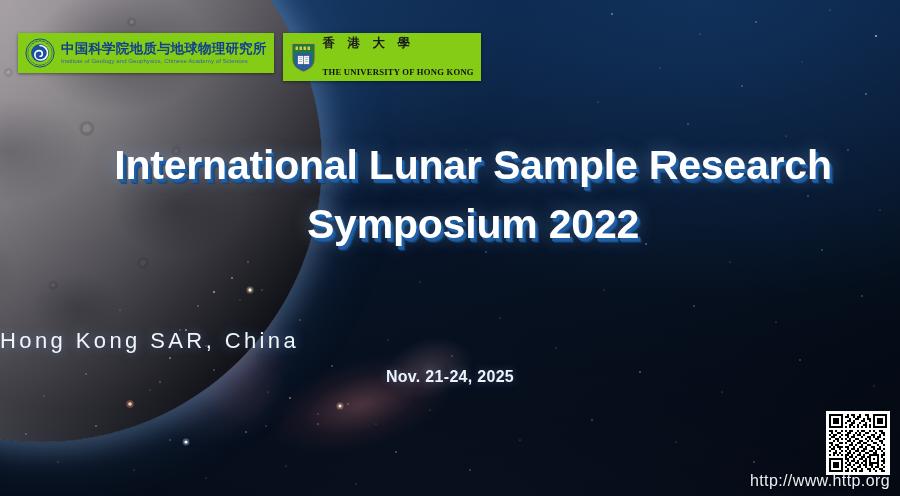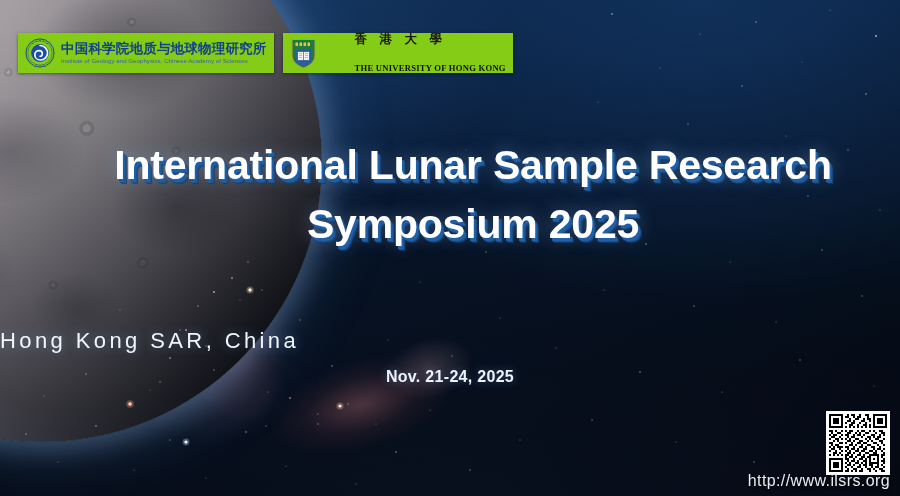--- a/index.html
+++ b/index.html
@@ -109,21 +109,21 @@
     display:flex;align-items:stretch;gap:9px;
     z-index:6;
   }
   .logo-box{
     background:#84cc16;
     display:flex;align-items:center;
     padding:3px 7px;
     box-shadow:0 1px 3px rgba(0,0,0,.45);
   }
   .logo-box.igg{height:40px;box-sizing:border-box;}
-  .logo-box.hku{height:40px;box-sizing:border-box;gap:32px;}
+  .logo-box.hku{height:48px;box-sizing:border-box;}
   .logo-mark{flex:0 0 auto;display:flex;align-items:center;justify-content:center;}
   .logo-text{display:flex;flex-direction:column;justify-content:center;margin-left:6px;}
   .igg-cn{
     font-size:13.5px;font-weight:bold;color:#12408f;
     letter-spacing:.2px;line-height:1.12;white-space:nowrap;
   }
   .igg-en{
     font-size:6.1px;color:#3a62a8;letter-spacing:.05px;
     white-space:nowrap;line-height:1.2;margin-top:1px;
   }
@@ -359,21 +359,21 @@
       <span class="logo-text">
         <span class="hku-cn">香 港 大 學</span>
         <span class="hku-en">THE UNIVERSITY OF HONG KONG</span>
       </span>
     </div>
 
   </div>
 
   <div class="title-block">
     <div class="title-line">International Lunar Sample Research</div>
-    <div class="title-line">Symposium 2025</div>
+    <div class="title-line">Symposium 2022</div>
   </div>
 
   <div class="location">Hong Kong SAR, China</div>
   <div class="date">Nov. 21-24, 2025</div>
 
   <div class="qr">
     <svg viewBox="0 0 29 29" shape-rendering="crispEdges" xmlns="http://www.w3.org/2000/svg">
       <rect width="29" height="29" fill="#ffffff"></rect>
       <g fill="#000000">
 
@@ -598,15 +598,15 @@
           <rect x="11" y="28" width="1" height="1"></rect>
         <rect x="13" y="28" width="1" height="1"></rect>
           <rect x="15" y="28" width="2" height="1"></rect>
         <rect x="20" y="28" width="1" height="1"></rect>
           <rect x="23" y="28" width="1" height="1"></rect>
         <rect x="26" y="28" width="2" height="1"></rect>
       </g>
     </svg>
   </div>
 
-  <div class="url">http://www.ilsrs.org</div>
+  <div class="url">http://www.http.org</div>
 
 </div>
 
 </body></html>

